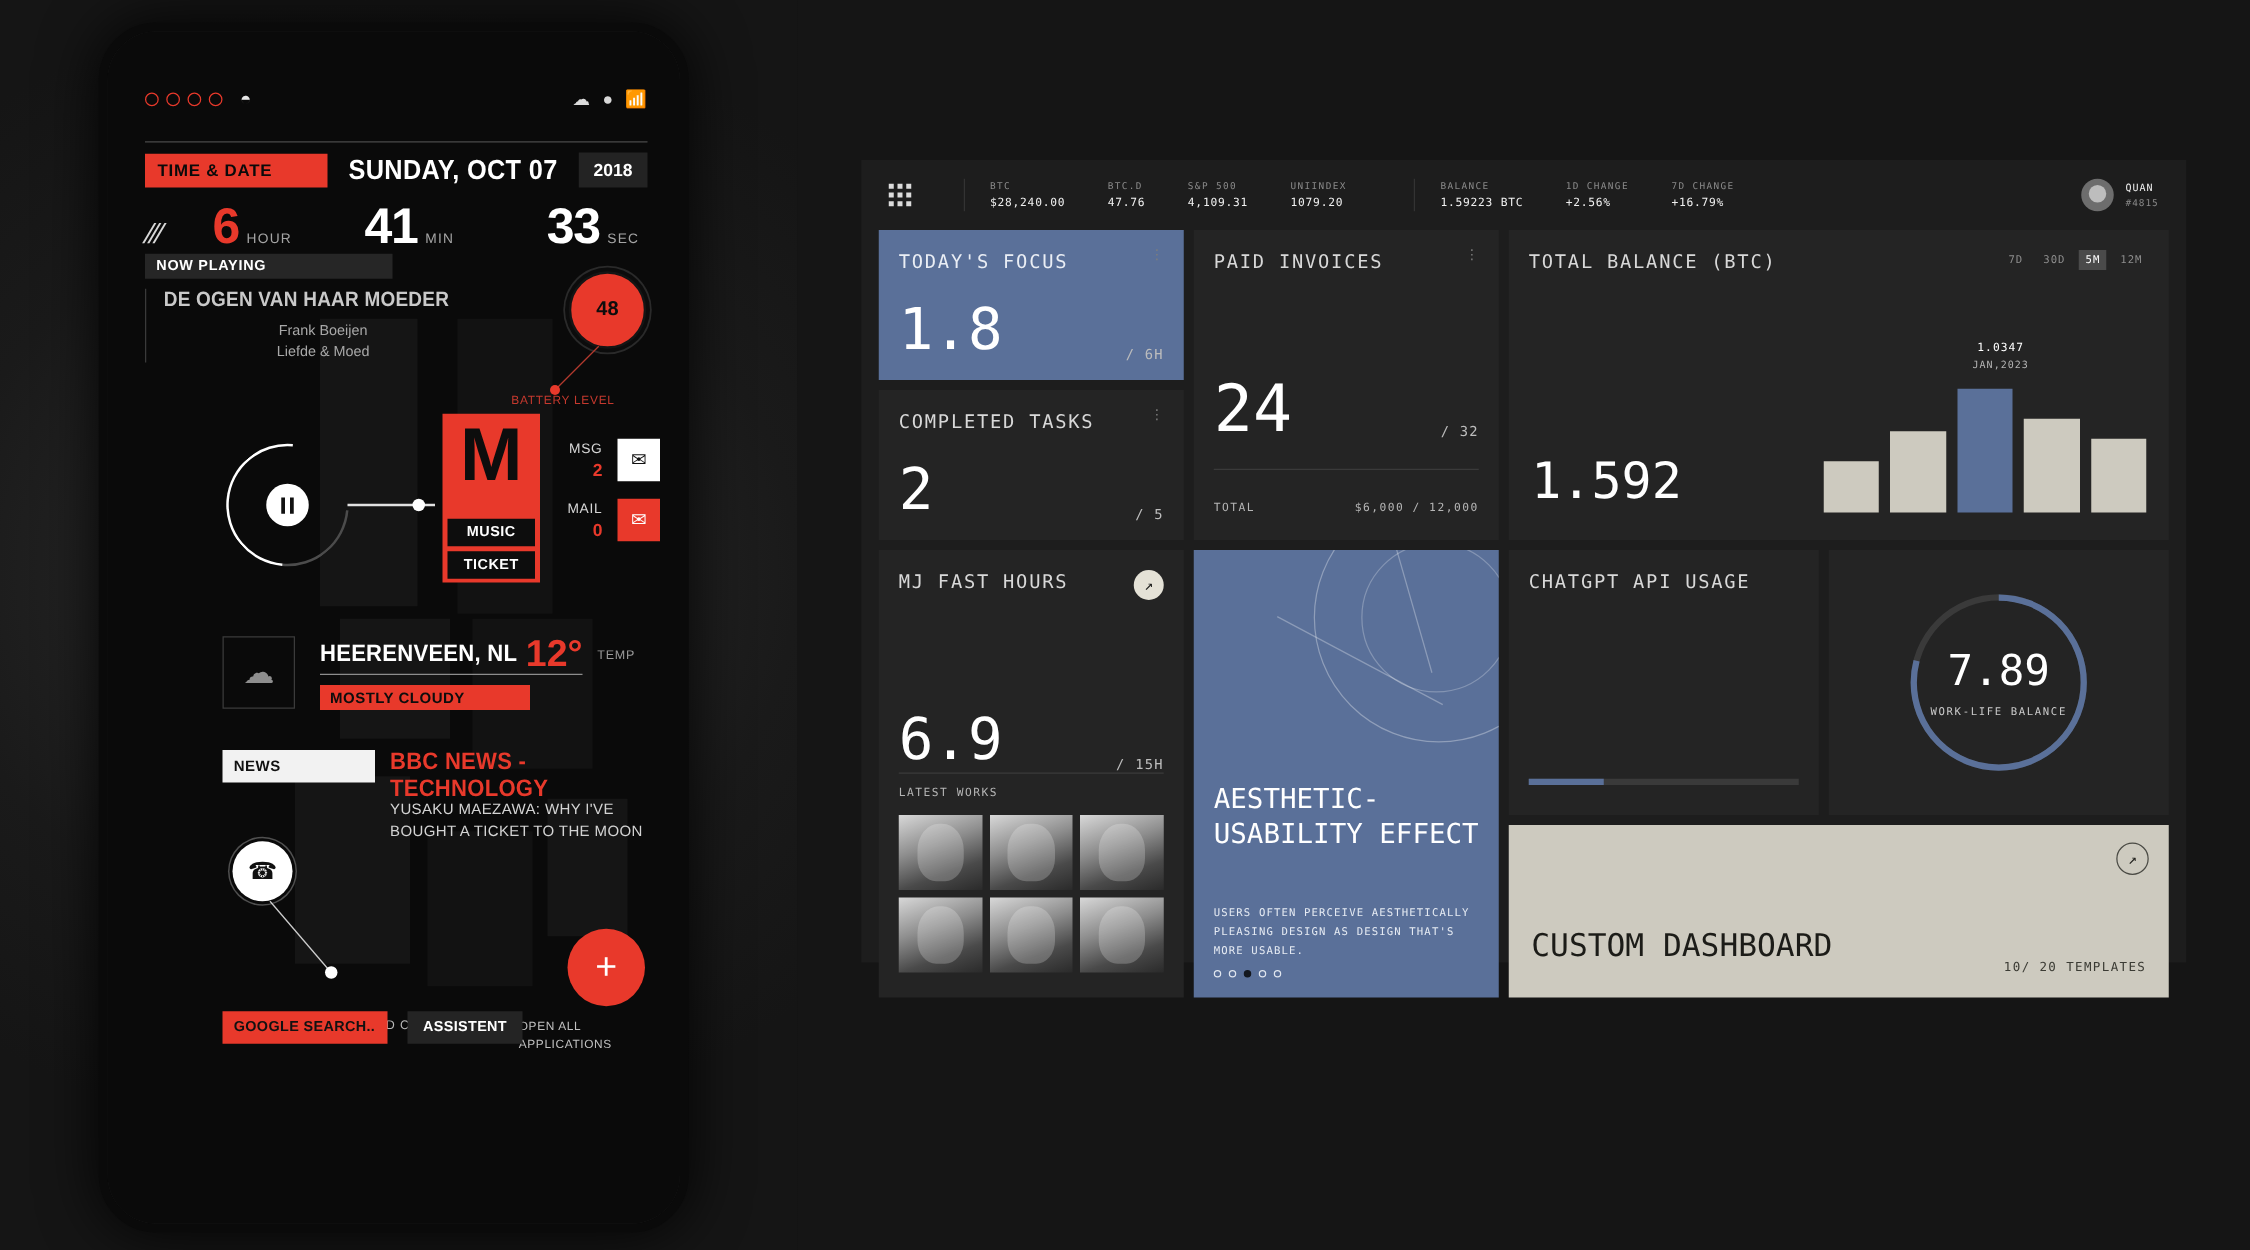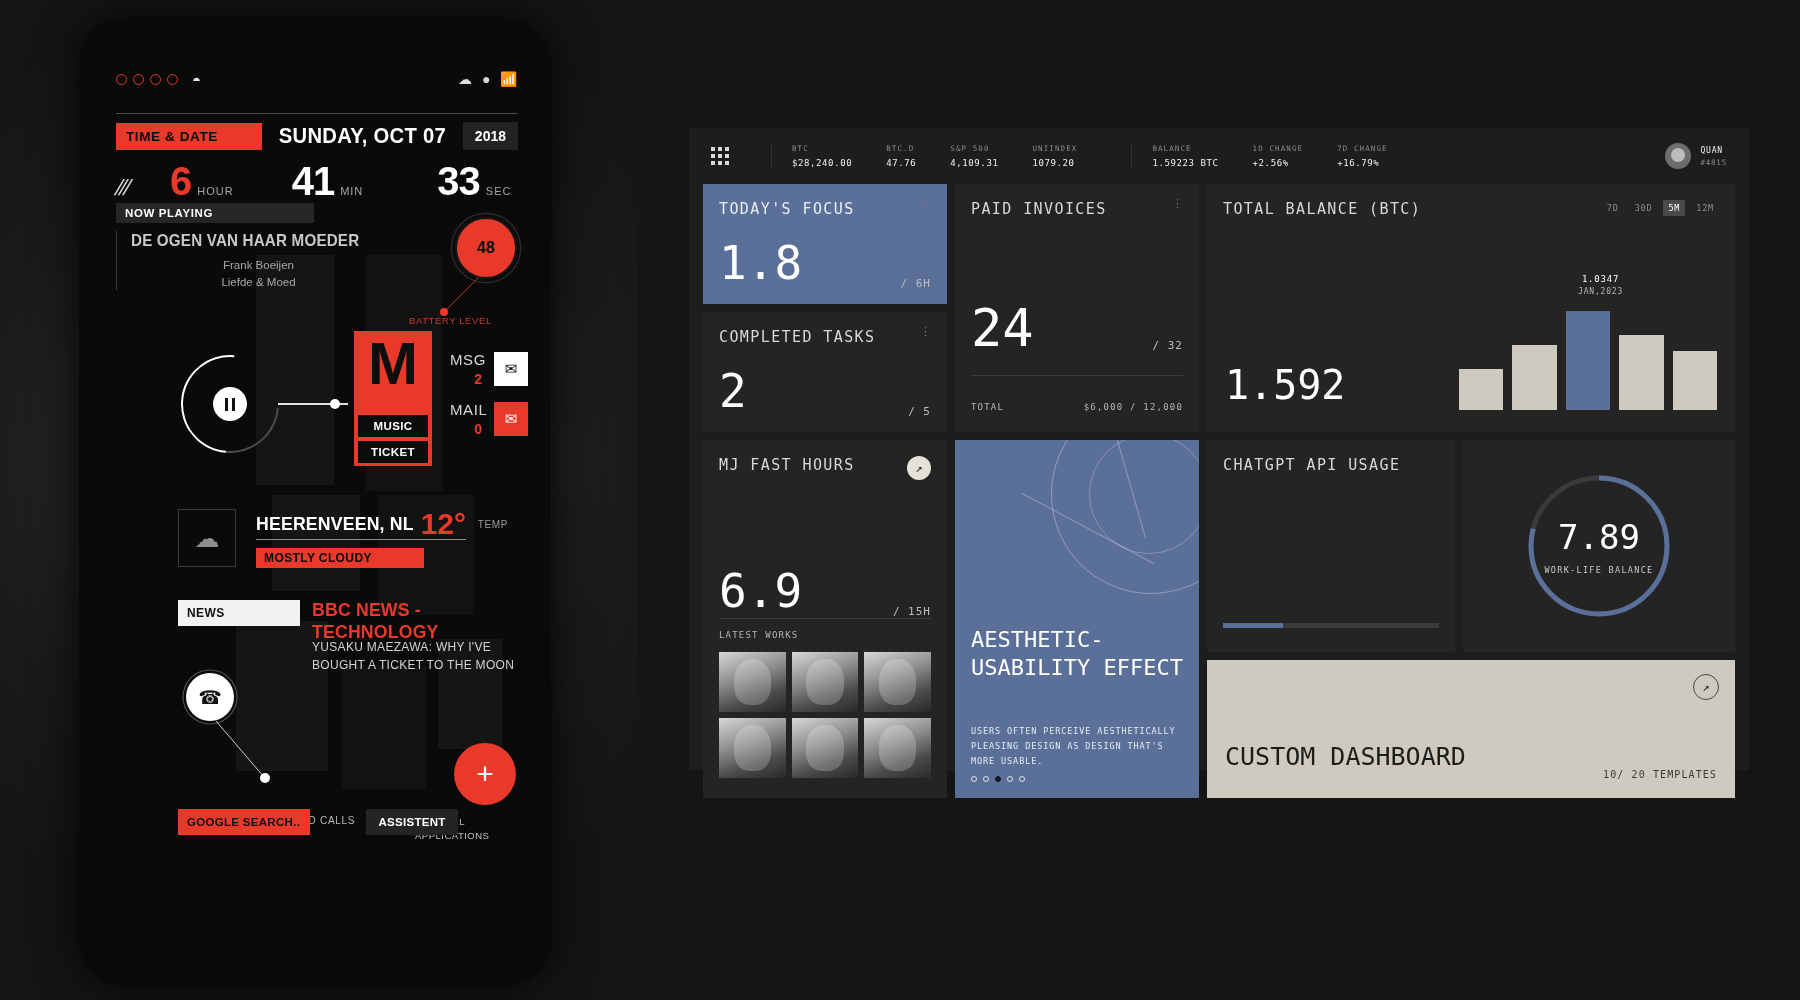--- a/index.html
+++ b/index.html
@@ -110,21 +110,21 @@
   
   .m-tile { position: absolute; left: 268px; top: 306px; width: 78px; height: 135px; background: #e8392b; }
   .m-letter { position: absolute; left: 0; right: 0; top: 4px; text-align: center; font-size: 60px; font-weight: 700; color: #0d0d0d; line-height: .95; }
   .m-sub { position: absolute; left: 4px; right: 4px; height: 22px; background: #0d0d0d; color: #fff; font-size: 11.5px; font-weight: 700; display: flex; align-items: center; justify-content: center; letter-spacing: .4px; }
   .m-sub.one { top: 84px; }
   .m-sub.two { top: 110px; }
 
   .msg-col { position: absolute; left: 364px; top: 326px; width: 90px; }
   .msg-row { display: flex; align-items: center; gap: 12px; margin-bottom: 14px; }
   .msg-meta { width: 32px; text-align: right; }
-  .msg-lbl { font-size: 15px; color: #d6d6d6; letter-spacing: .6px; }
+  .msg-lbl { font-size: 11px; color: #d6d6d6; letter-spacing: .6px; }
   .msg-num { font-size: 14px; color: #e8392b; font-weight: 700; margin-top: 3px; }
   .msg-ic { width: 34px; height: 34px; display: flex; align-items: center; justify-content: center; font-size: 15px; }
   .msg-ic.white { background: #fff; color: #111; }
   .msg-ic.red { background: #e8392b; color: #fff; }
 
   
   .weather { position: absolute; left: 92px; top: 484px; right: 26px; height: 62px; }
   .w-thumb { position: absolute; left: 0; top: 0; width: 58px; height: 58px; border: 1px solid #3b3b3b; display: flex; align-items: center; justify-content: center; font-size: 25px; color: #8e8e8e; }
   .w-city { position: absolute; left: 78px; top: 4px; font-size: 19px; font-weight: 700; letter-spacing: .2px; transform: scaleX(.93); transform-origin: left; }
   .w-line { position: absolute; left: 78px; top: 30px; width: 210px; height: 1px; background: #8d8d8d; }
@@ -143,21 +143,21 @@
     background: #fff; display: flex; align-items: center; justify-content: center;
     box-shadow: 0 0 0 2.4px #0a0a0a, 0 0 0 3.6px #505050; font-size: 19px; color: #111;
   }
   .call-line { position: absolute; left: 120px; top: 690px; width: 90px; height: 70px; }
   .missed { position: absolute; left: 120px; top: 790px; width: 200px; text-align: center; font-size: 10px; color: #b9b9b9; letter-spacing: .7px; }
 
   .fab { position: absolute; left: 368px; top: 718px; width: 62px; height: 62px; border-radius: 50%; background: #e8392b; display: flex; align-items: center; justify-content: center; font-size: 30px; color: #fff; font-weight: 300; }
   .fab-lbl { position: absolute; left: 329px; top: 790px; width: 102px; text-align: left; font-size: 9.5px; color: #c0c0c0; line-height: 1.5; letter-spacing: .5px; }
 
   .gbtn { position: absolute; left: 92px; top: 784px; width: 132px; height: 26px; background: #e8392b; color: #111; font-size: 11.5px; font-weight: 700; display: flex; align-items: center; padding-left: 9px; letter-spacing: .3px; }
-  .abtn { position: absolute; left: 240px; top: 784px; width: 92px; height: 26px; background: #242424; color: #fff; font-size: 11.5px; font-weight: 700; display: flex; align-items: center; justify-content: center; letter-spacing: .3px; margin-left: 40px; }
+  .abtn { position: absolute; left: 240px; top: 784px; width: 92px; height: 26px; background: #242424; color: #fff; font-size: 11.5px; font-weight: 700; display: flex; align-items: center; justify-content: center; letter-spacing: .3px; }
 
   
   .right-panel { position: absolute; left: 638px; top: 0; width: 1162px; height: 1000px; background: #151515; }
   .dash {
     position: absolute; left: 51px; top: 128px; width: 1060px; height: 642px;
     background: #1d1d1d; padding: 0;
   }
   .mono { font-family: "DejaVu Sans Mono", "Liberation Mono", monospace; }
 
   

